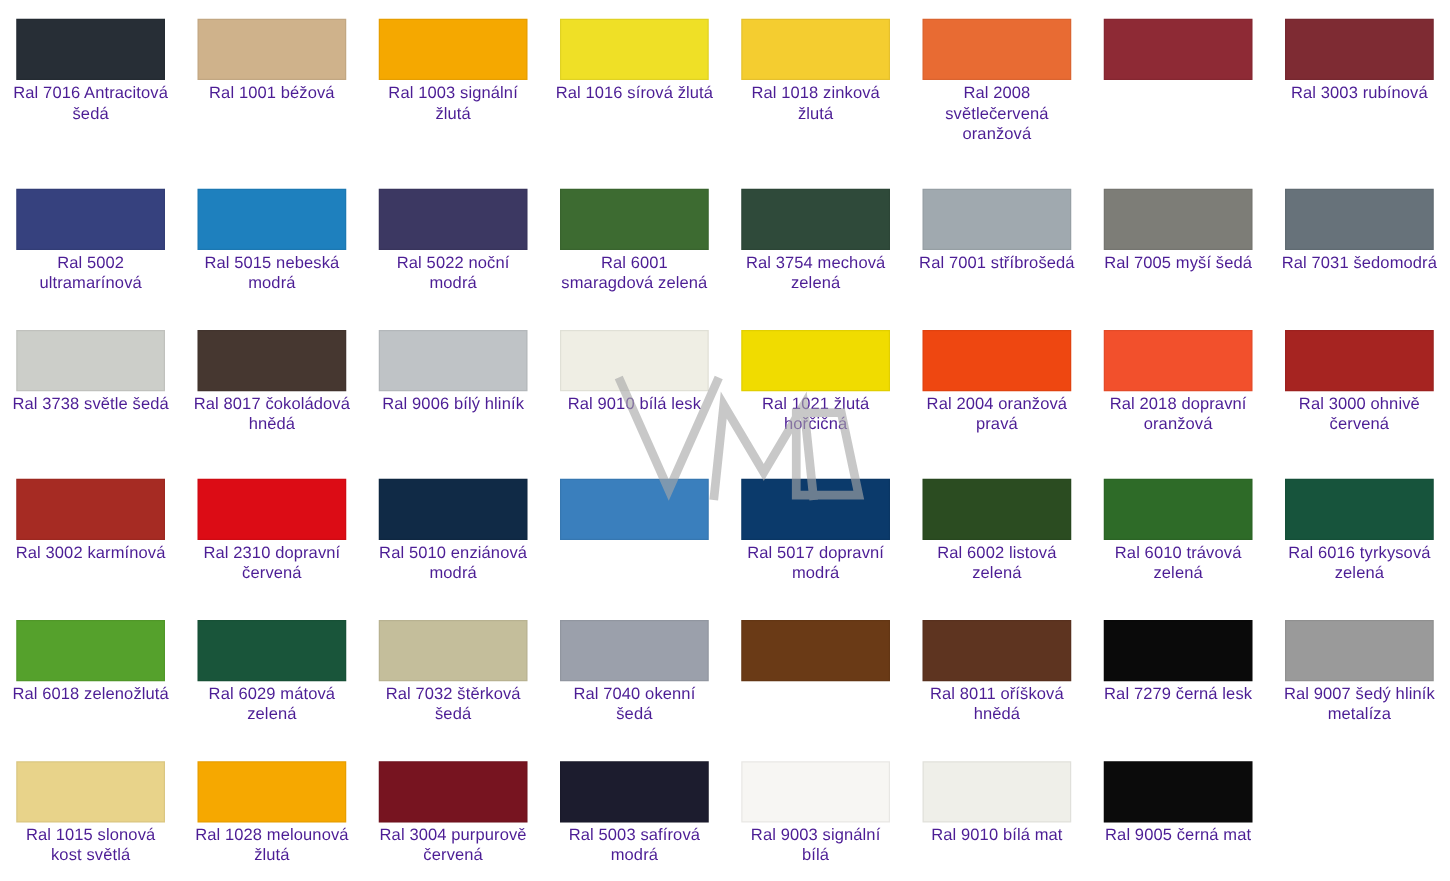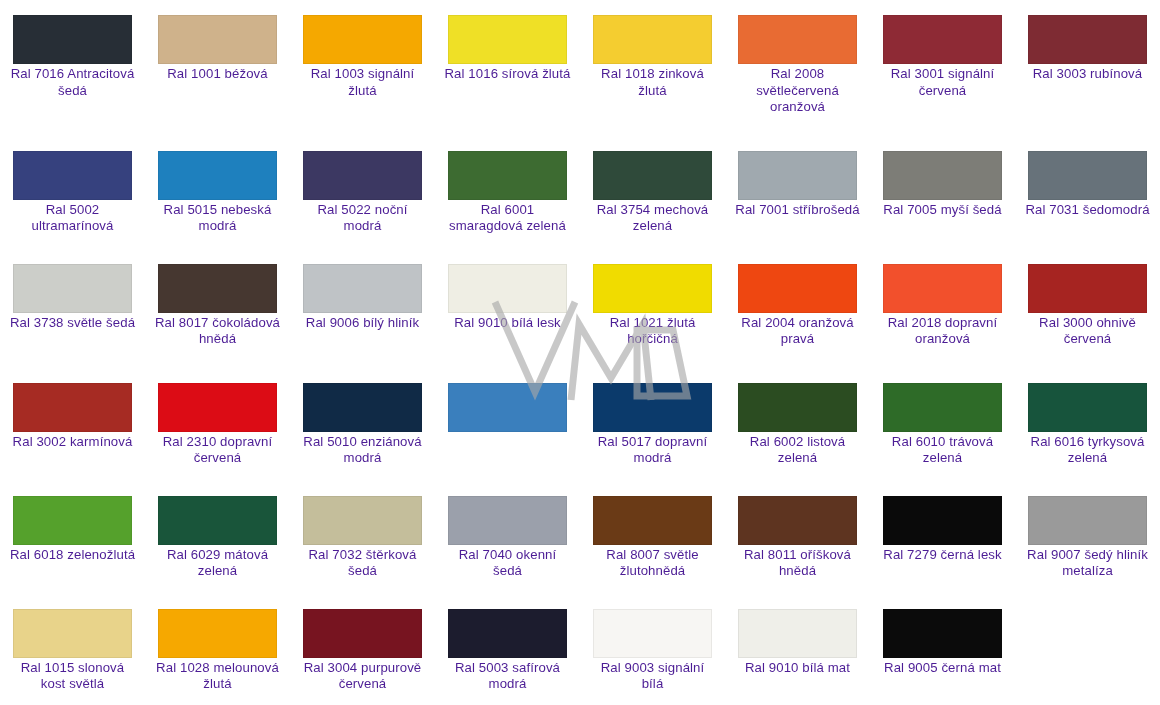--- a/index.html
+++ b/index.html
@@ -85,21 +85,20 @@
     <div class="swatch-cell row-pad-1">
       <div class="swatch-chip" style="background: rgb(244, 205, 48);"></div>
       <div class="swatch-label">Ral 1018 zinková žlutá</div>
     </div>
     <div class="swatch-cell row-pad-1">
       <div class="swatch-chip" style="background: rgb(232, 107, 51);"></div>
       <div class="swatch-label">Ral 2008 světlečervená oranžová</div>
     </div>
     <div class="swatch-cell row-pad-1">
       <div class="swatch-chip" style="background: rgb(142, 42, 53);"></div>
-      <div class="swatch-label">Ral 3001 signální červená</div>
     </div>
     <div class="swatch-cell row-pad-1">
       <div class="swatch-chip" style="background: rgb(126, 43, 51);"></div>
       <div class="swatch-label">Ral 3003 rubínová</div>
     </div>
     <div class="swatch-cell row-pad-2">
       <div class="swatch-chip" style="background: rgb(54, 65, 126);"></div>
       <div class="swatch-label">Ral 5002 ultramarínová</div>
     </div>
     <div class="swatch-cell row-pad-2">
@@ -204,21 +203,20 @@
     <div class="swatch-cell row-pad-2">
       <div class="swatch-chip" style="background: rgb(196, 190, 155);"></div>
       <div class="swatch-label">Ral 7032 štěrková šedá</div>
     </div>
     <div class="swatch-cell row-pad-2">
       <div class="swatch-chip" style="background: rgb(155, 160, 171);"></div>
       <div class="swatch-label">Ral 7040 okenní šedá</div>
     </div>
     <div class="swatch-cell row-pad-2">
       <div class="swatch-chip" style="background: rgb(106, 58, 22);"></div>
-      <div class="swatch-label">Ral 8007 světle žlutohnědá</div>
     </div>
     <div class="swatch-cell row-pad-2">
       <div class="swatch-chip" style="background: rgb(94, 52, 32);"></div>
       <div class="swatch-label">Ral 8011 oříšková hnědá</div>
     </div>
     <div class="swatch-cell row-pad-2">
       <div class="swatch-chip" style="background: rgb(10, 10, 10);"></div>
       <div class="swatch-label">Ral 7279 černá lesk</div>
     </div>
     <div class="swatch-cell row-pad-2">

